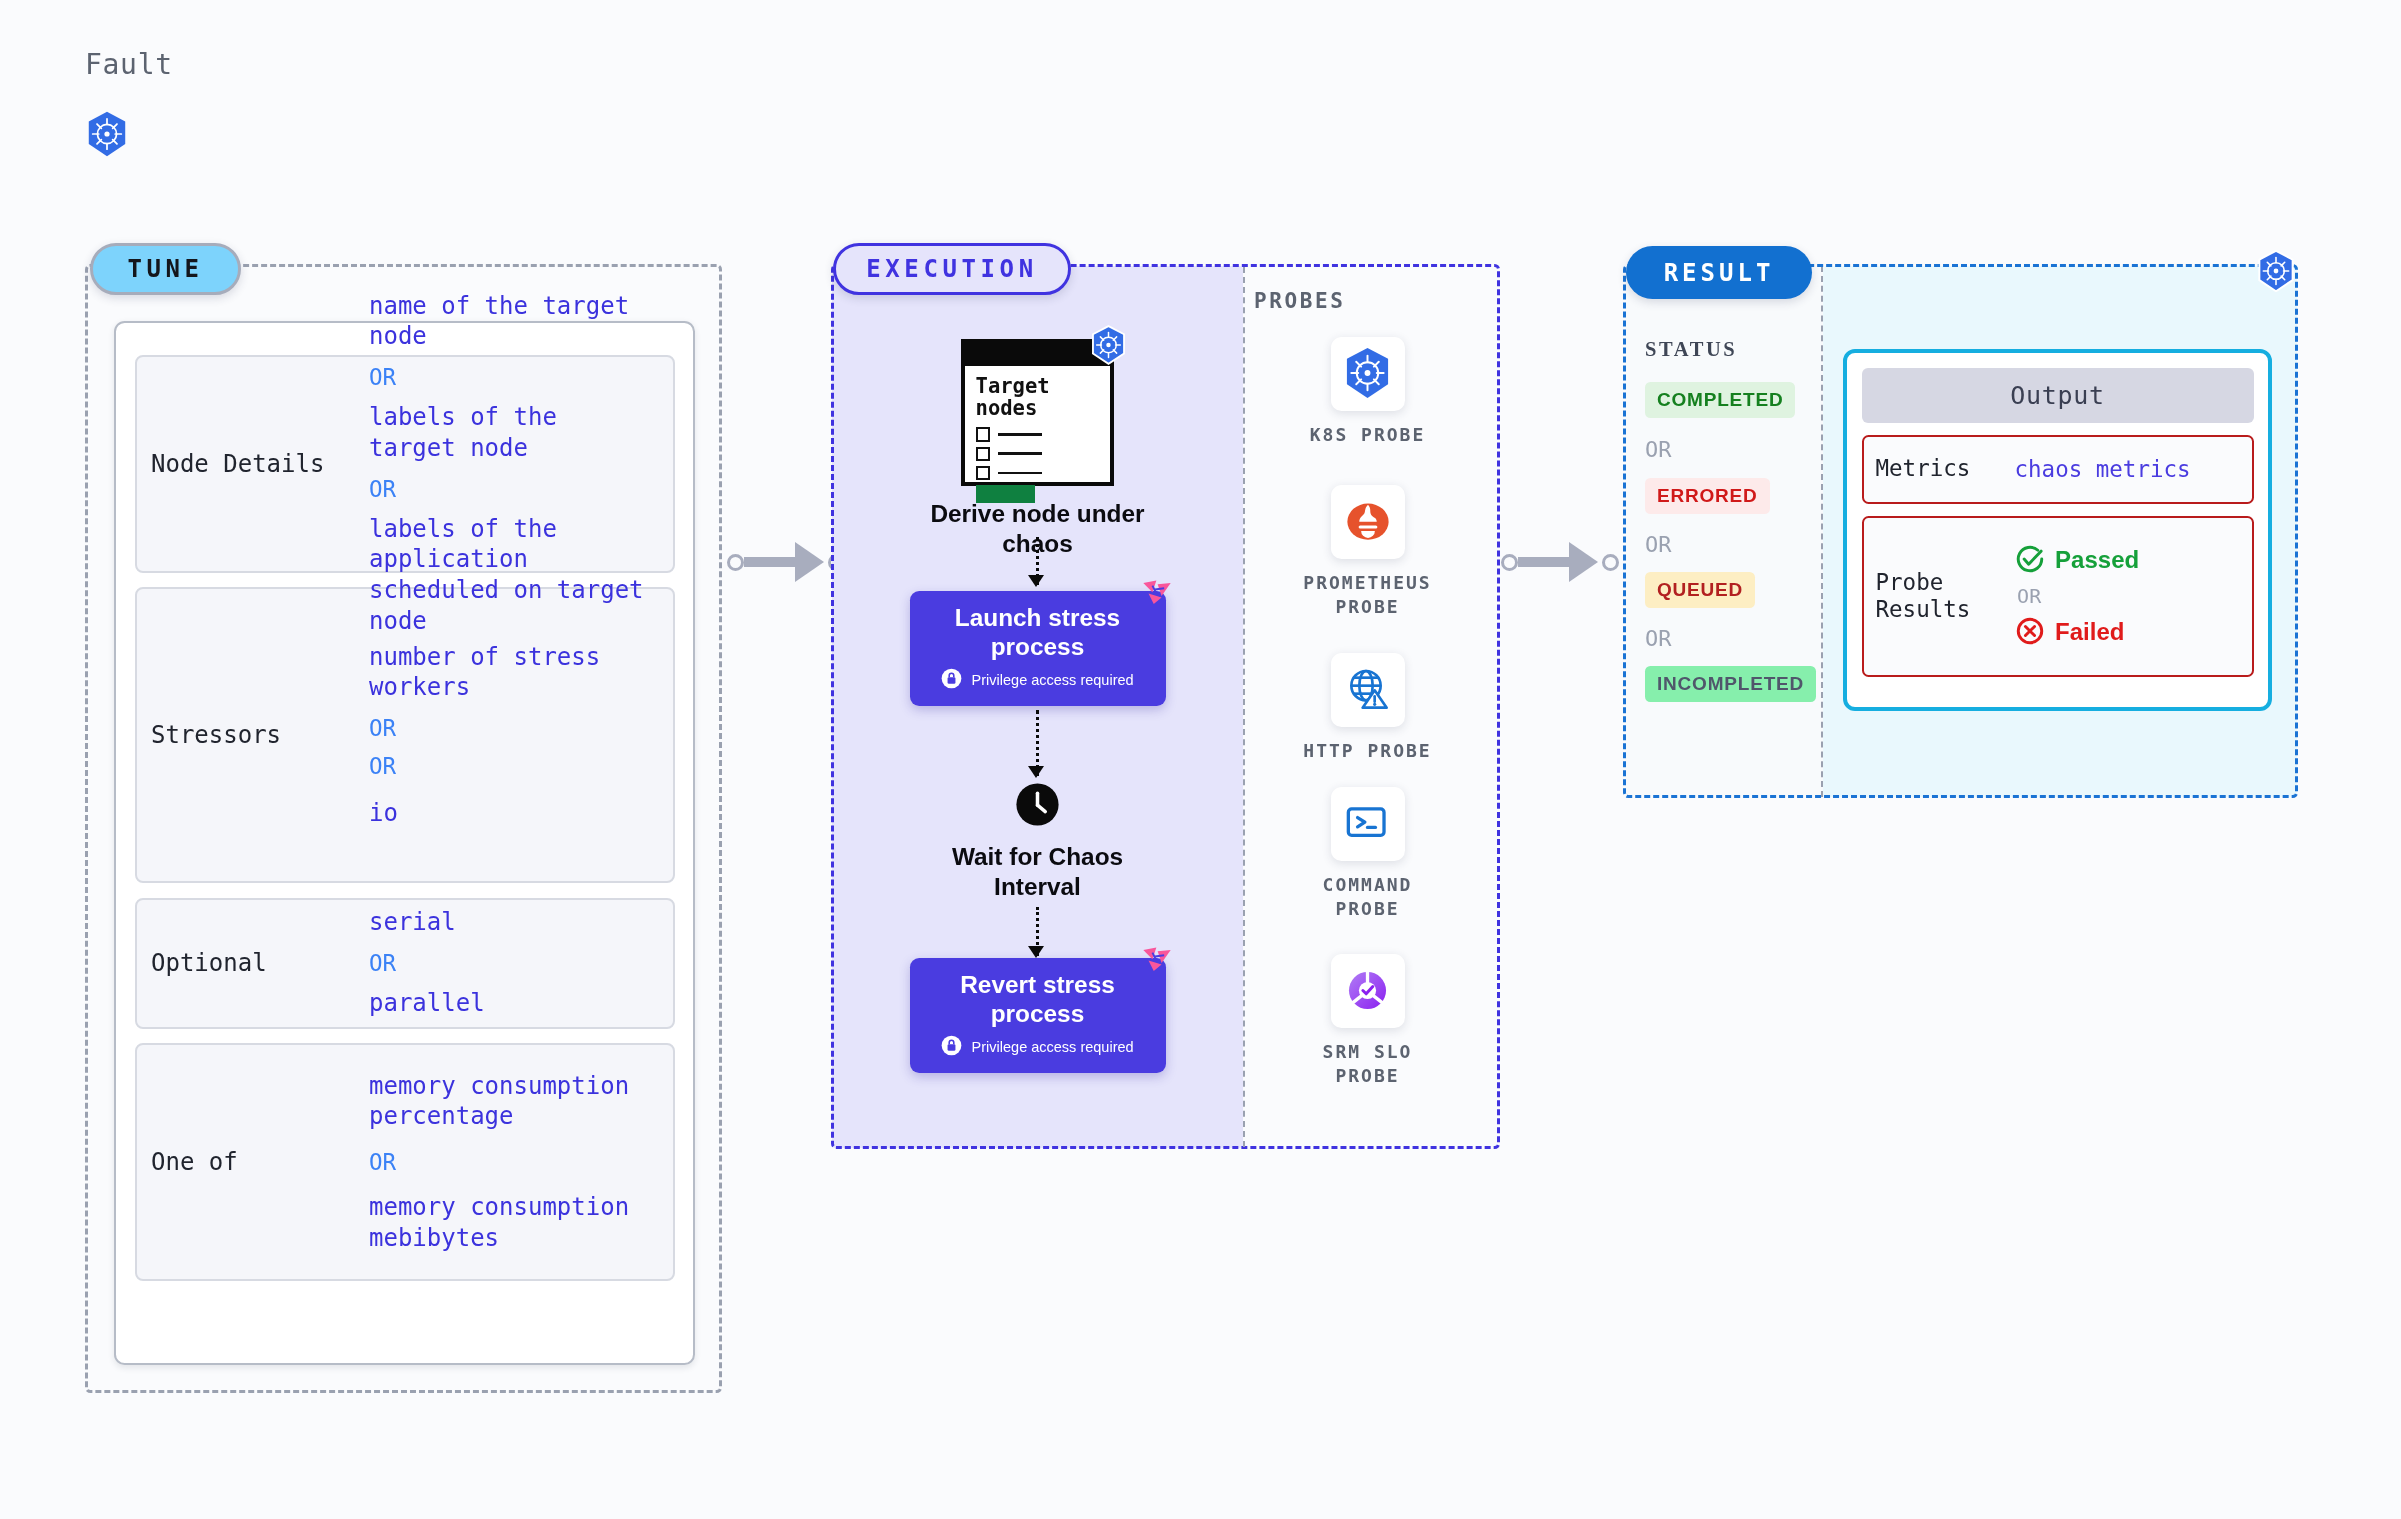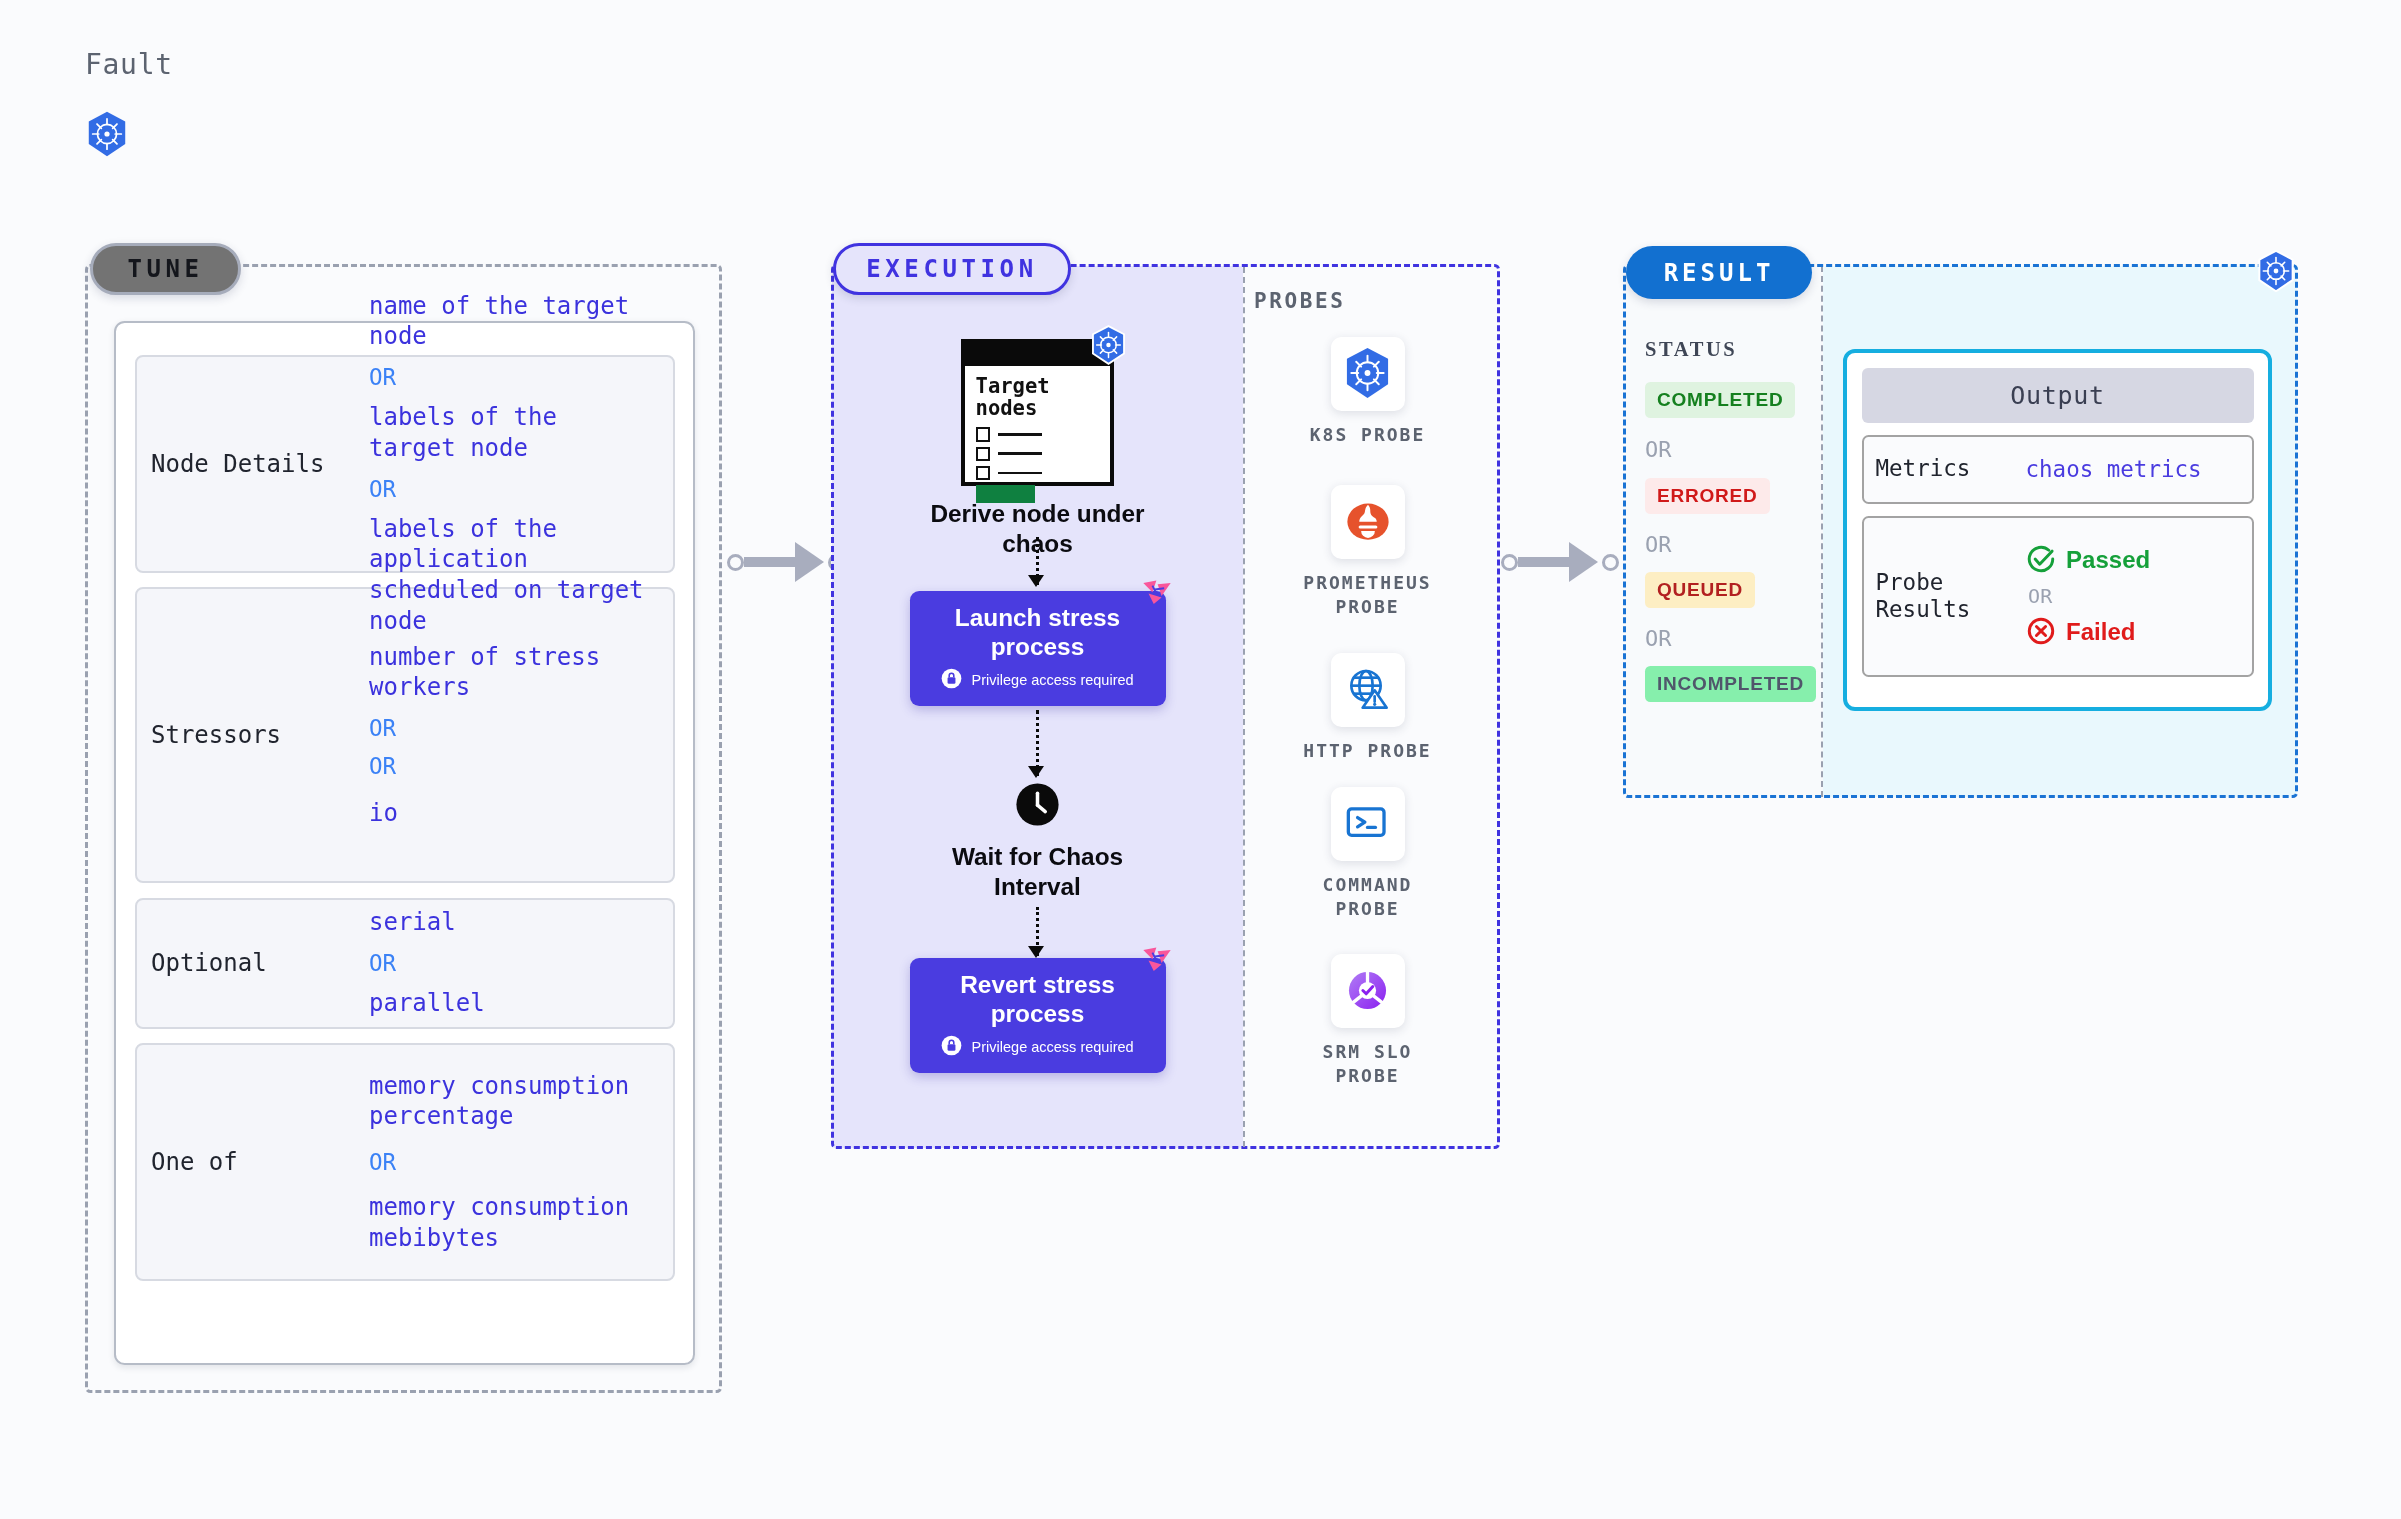--- a/index.html
+++ b/index.html
@@ -41,21 +41,21 @@
 
   
   #tune-frame {
     left: 85px; top: 264px; width: 637px; height: 1129px;
     border: 3.3px dashed #9aa1b0;
     border-radius: 5.3px;
     background: transparent;
   }
   #tune-pill {
     left: 90px; top: 243px; width: 151px; height: 52px;
-    background: #737373; border: 3.3px solid #a6acbb; color: #14161c;
+    background: #7dd3fc; border: 3.3px solid #a6acbb; color: #14161c;
     font-size: 24px; letter-spacing: 4.6px;
   }
   .tune-mask {
     position: absolute; left: 92px; top: 262px; width: 148px; height: 9.2px;
     background: #fafbfd; z-index: 5;
   }
 
   .user-card {
     position: absolute; left: 114px; top: 321px; width: 581px; height: 1044px;
     background: #ffffff; border: 2.6px solid #b6bcc7; border-radius: 10.6px;
@@ -228,22 +228,22 @@
     background:#ffffff; border: 4.6px solid #16aee0; border-radius: 12px;
     padding: 14.5px 14.5px;
   }
   .output-title {
     background:#d6d7e3; border-radius: 6px; height: 55px;
     display:flex; align-items:center; justify-content:center;
     font-family:"DejaVu Sans Mono", monospace;
     font-size: 25px; color:#3a3f52; letter-spacing:0.7px;
   }
   .out-group {
-    margin-top: 12px; background:#fafbfd; border:2px solid #a3a3a3; border-radius: 6.6px;
-    display:flex; align-items:center; padding: 13.2px 12px; gap: 11px;
+    margin-top: 12px; background:#fafbfd; border:2px solid #b91c1c; border-radius: 6.6px;
+    display:flex; align-items:center; padding: 13.2px 12px;
   }
   .out-key {
     width: 139px; flex:0 0 139px;
     font-family:"DejaVu Sans Mono", monospace;
     font-size: 22.5px; color:#20242e; line-height:1.22;
   }
   .out-val {
     font-family:"DejaVu Sans Mono", monospace;
     font-size: 22.5px; color:#4a3ce0;
   }

